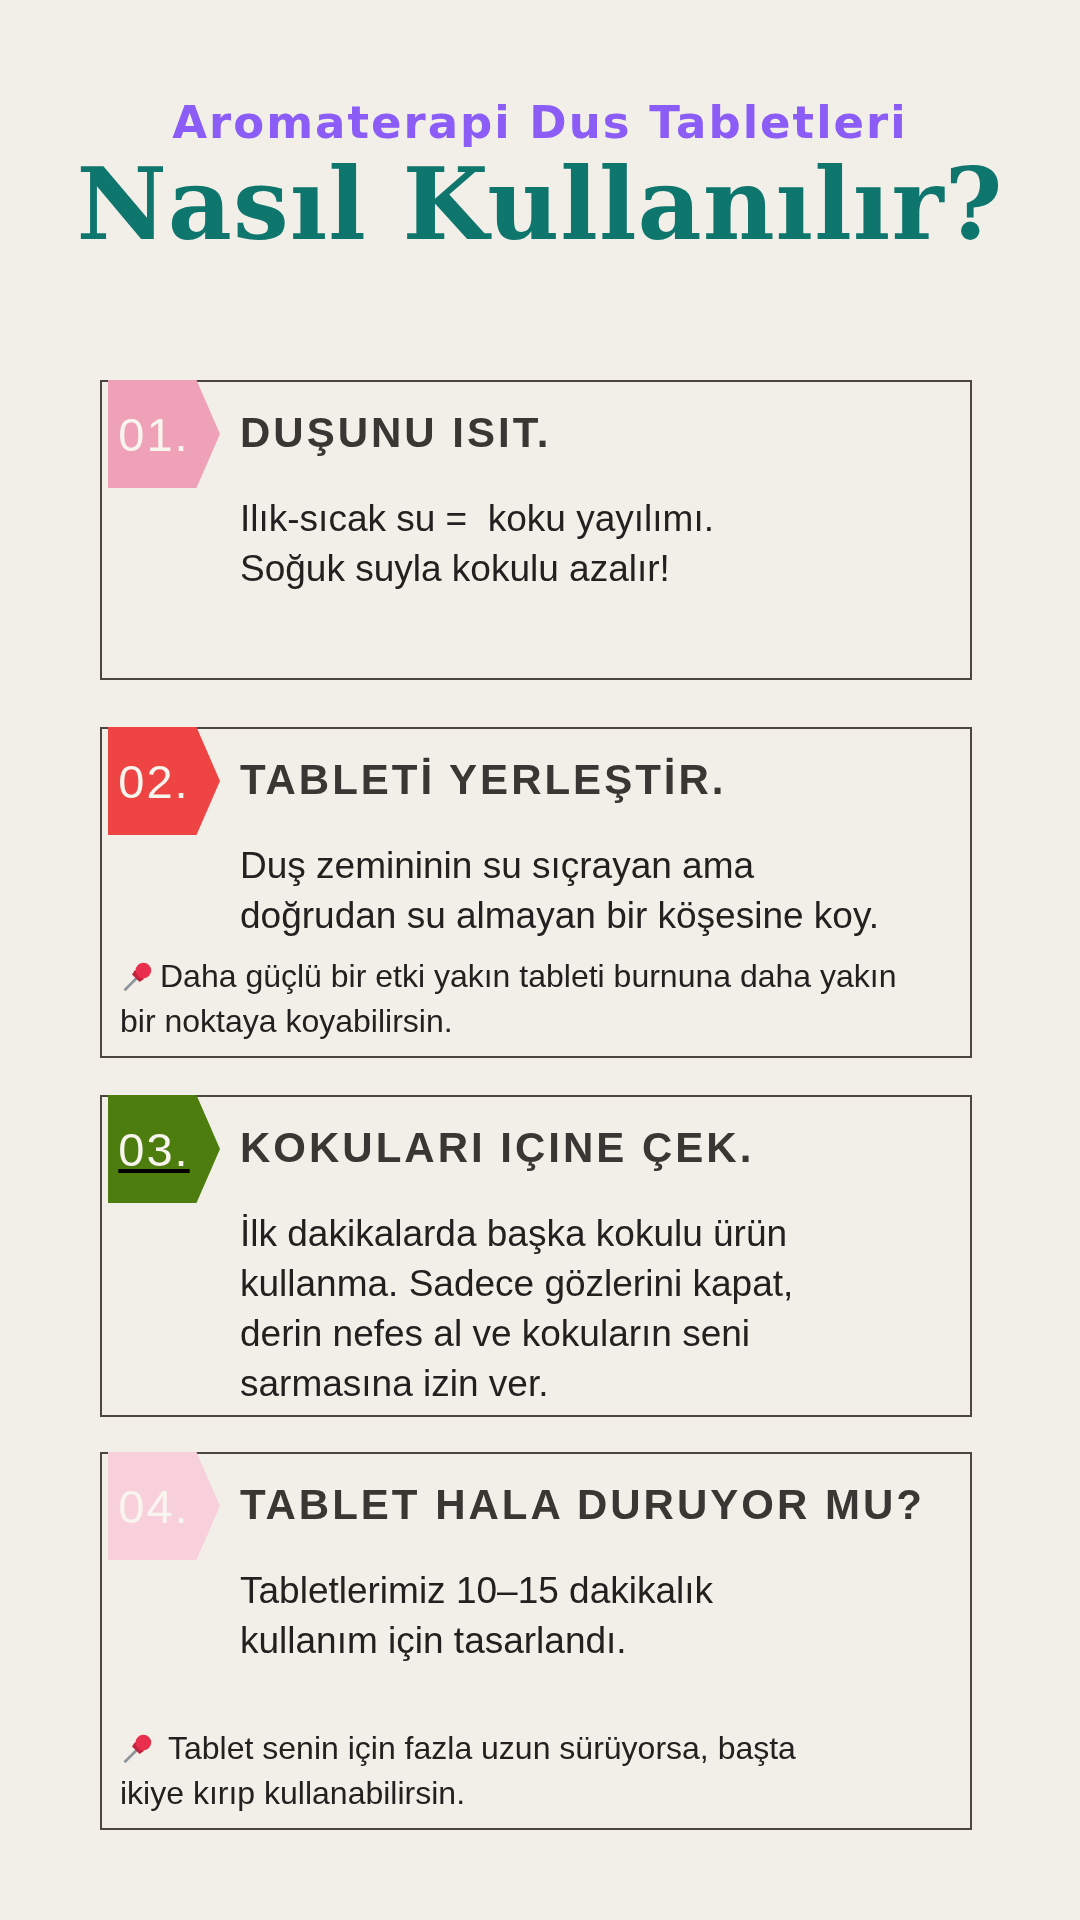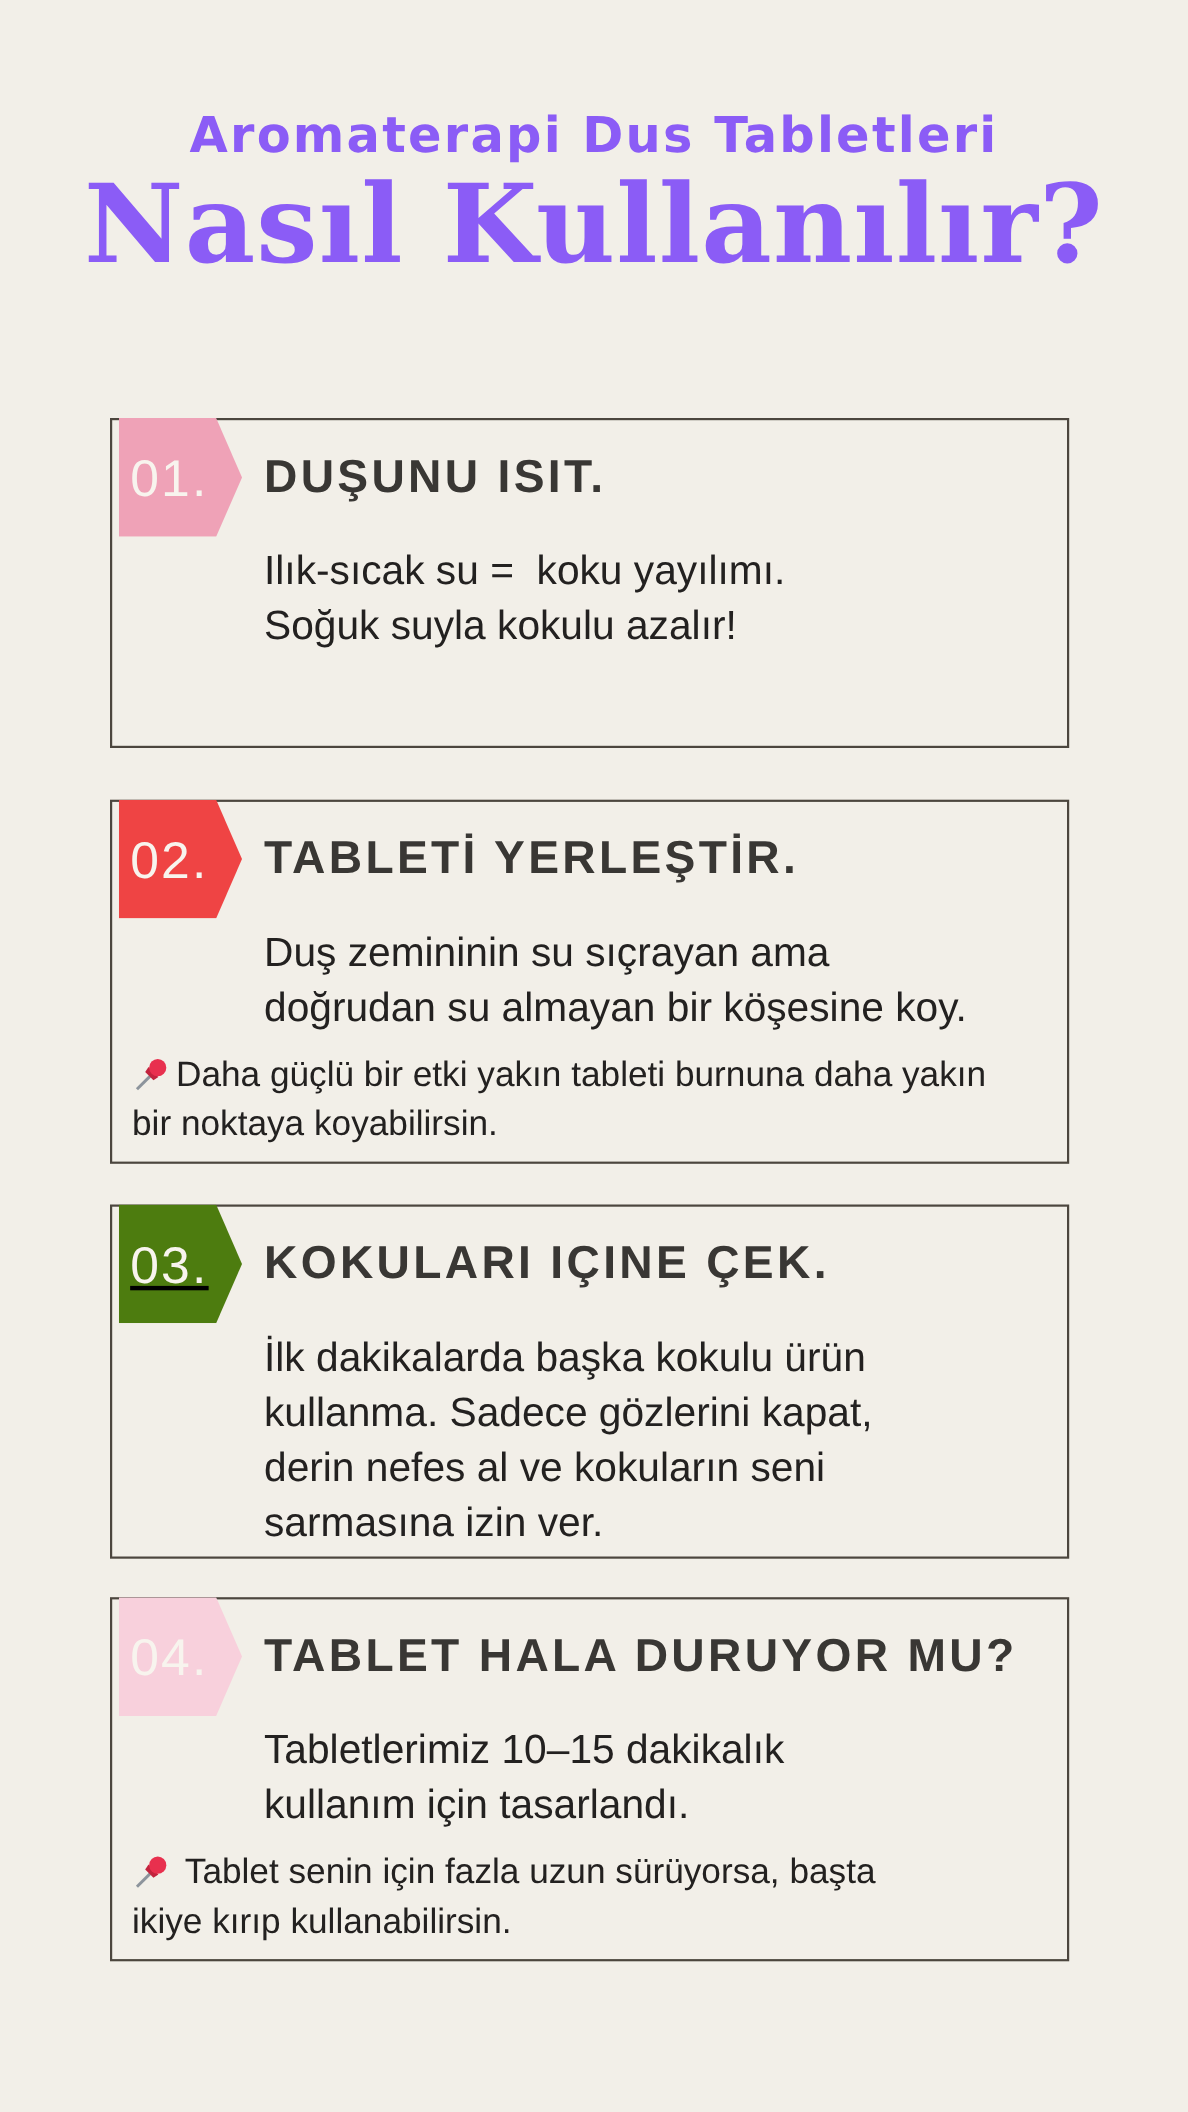--- a/index.html
+++ b/index.html
@@ -20,31 +20,31 @@
     color:#8b5cf6;
   }
   .main-title{
     position:absolute;top:146px;left:0;width:1080px;
     margin:0;
     text-align:center;
     font-family:"DejaVu Serif",serif;
     font-weight:700;
     font-size:99px;
     letter-spacing:1px;
-    color:#8b5cf6;
+    color:#0f766e;
   }
   .step-box{
     position:absolute;left:100px;width:872px;
     box-sizing:border-box;
     border:2px solid #4c463e;
   }
   #box1{top:380px;height:300px;}
   #box2{top:727px;height:331px;}
   #box3{top:1095px;height:322px;}
-  #box4{top:1452px;height:331px;text-decoration:underline;}
+  #box4{top:1452px;height:378px;text-decoration:underline;}
   .badge{
     position:absolute;top:-2px;left:6px;
     width:112px;height:108px;
     clip-path:polygon(0 0,79% 0,100% 50%,79% 100%,0 100%);
     display:flex;align-items:center;justify-content:center;
     padding-right:20px;box-sizing:border-box;
   }
   .badge span{
     font-size:47px;
     font-weight:300;

